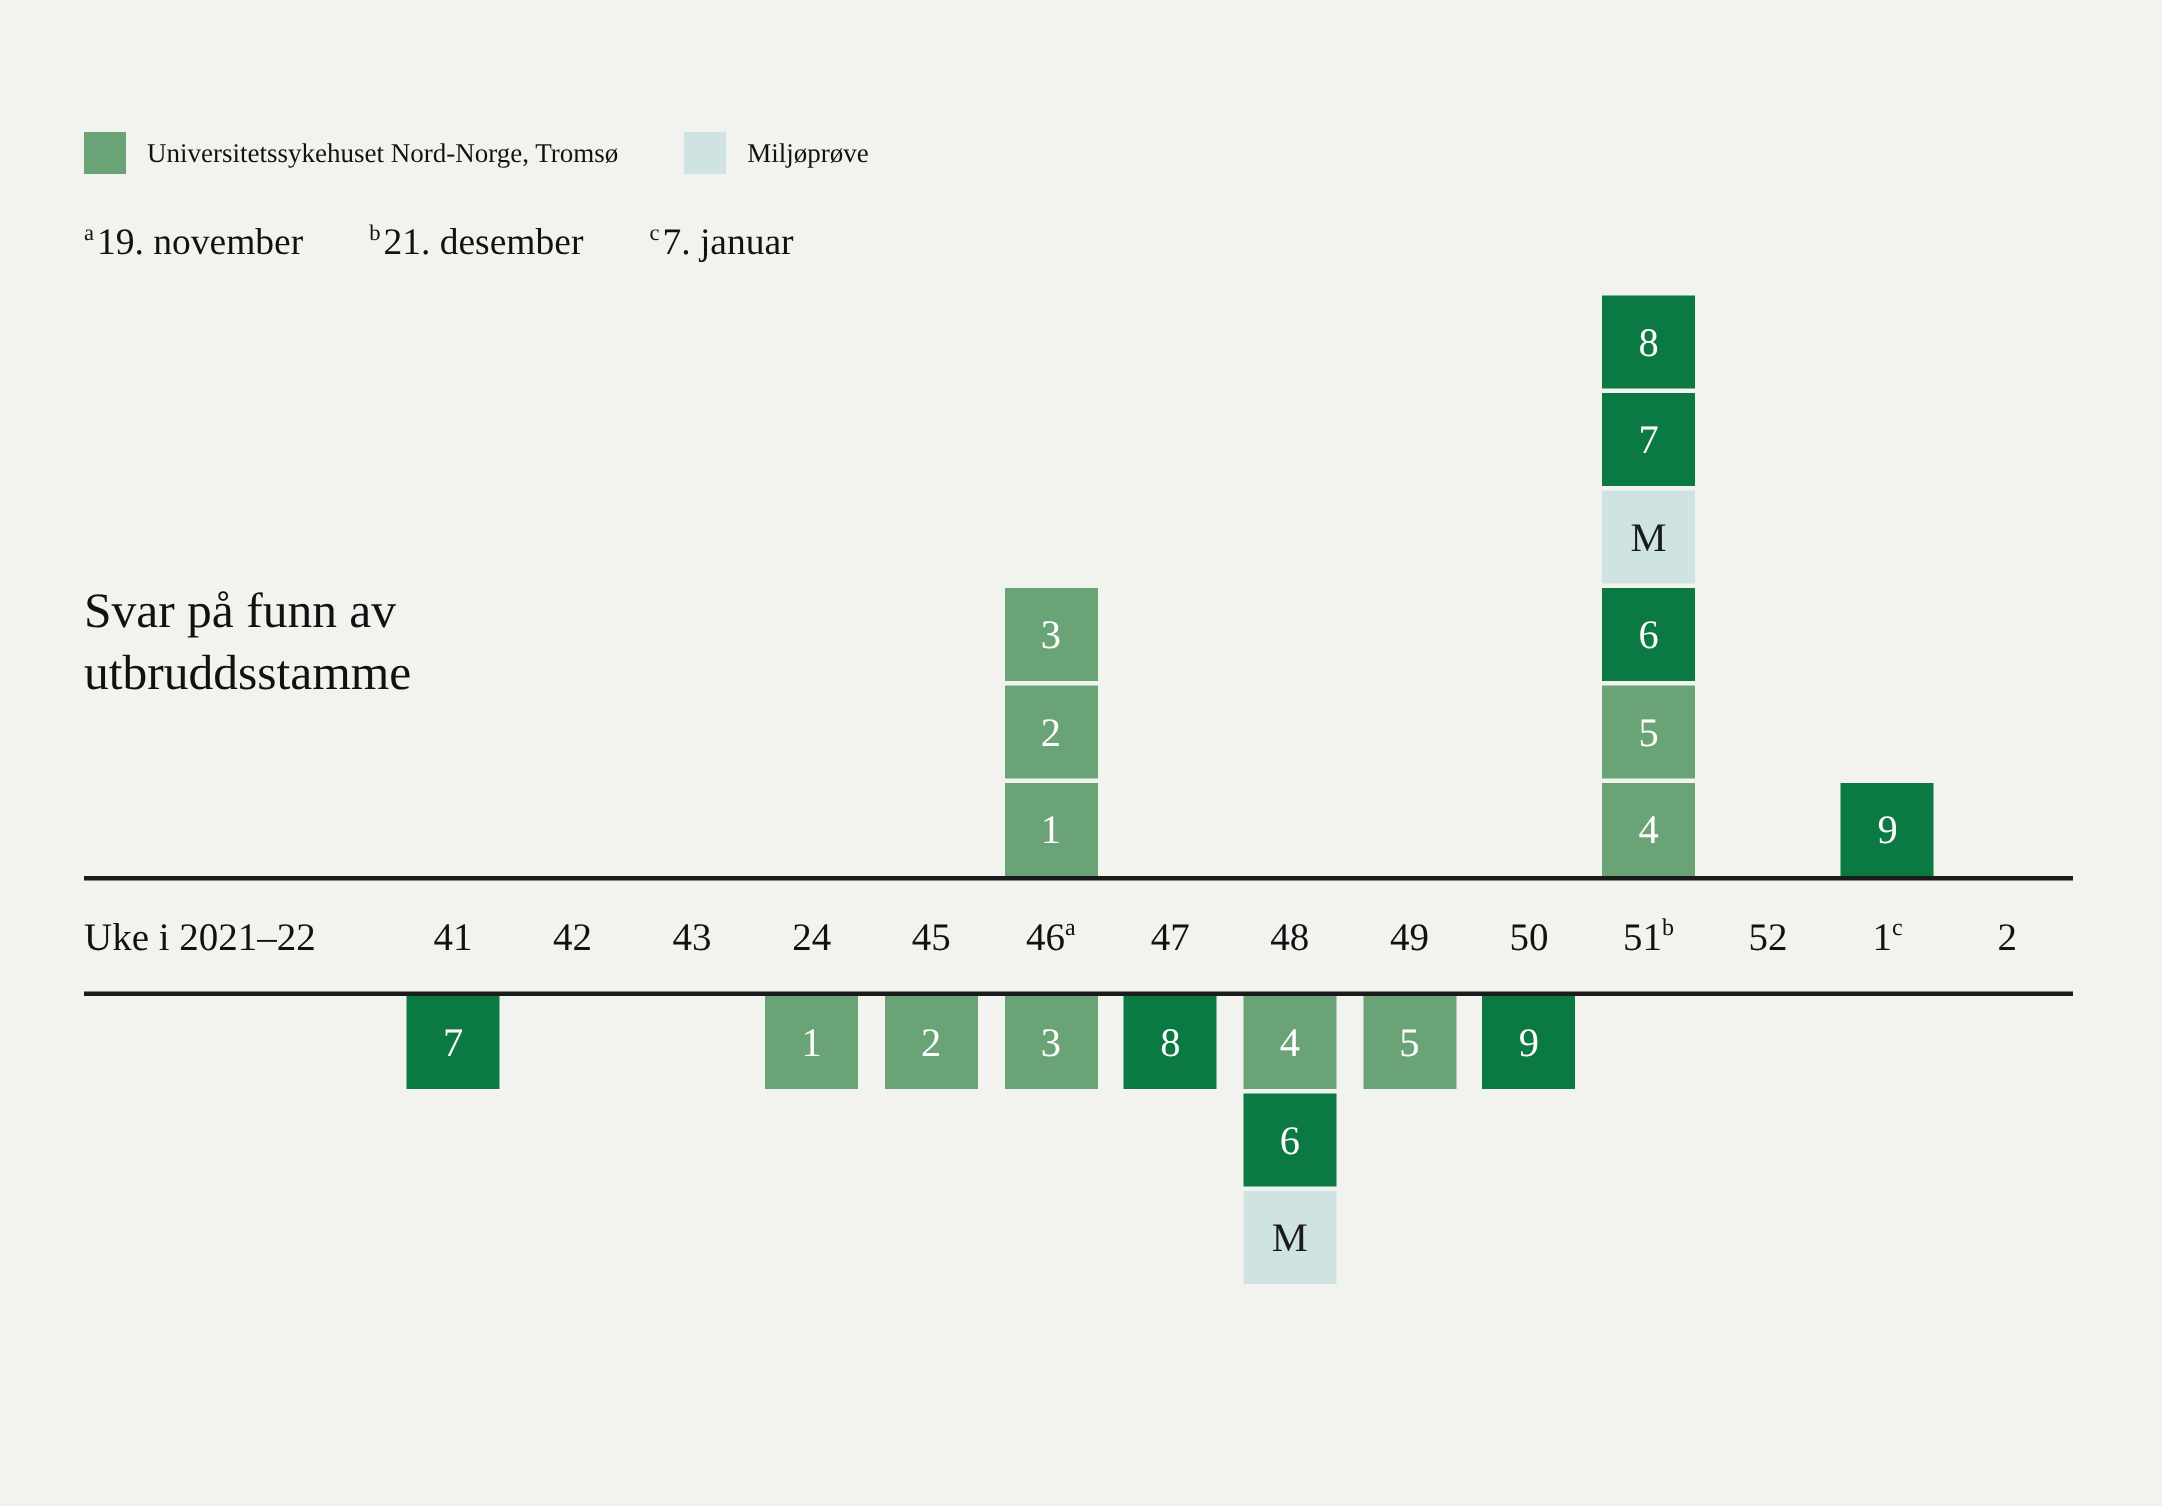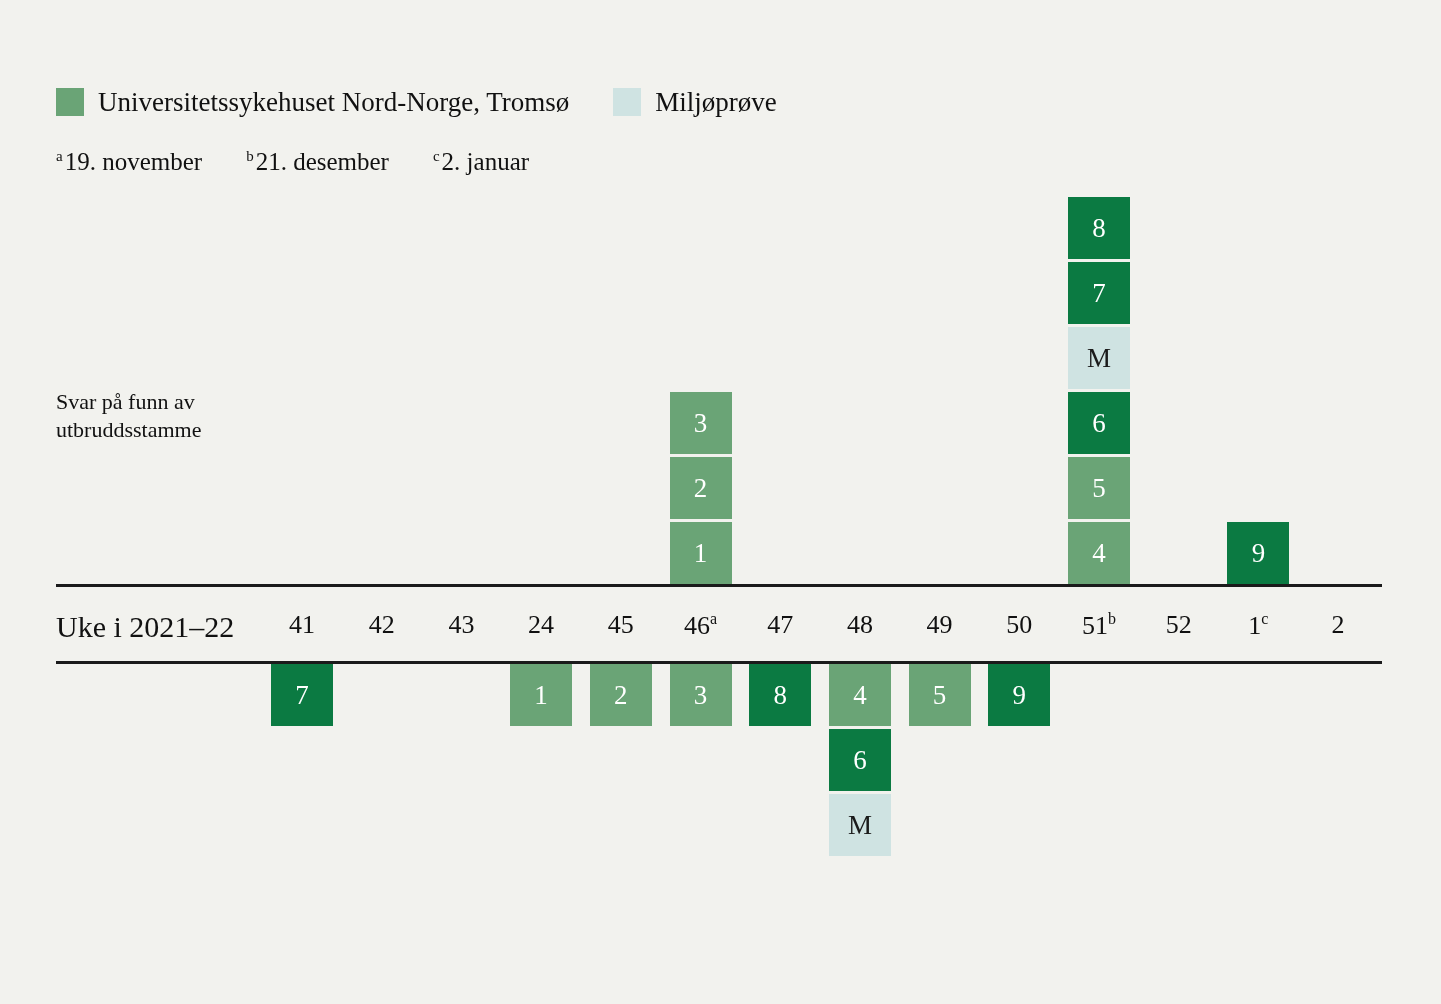--- a/index.html
+++ b/index.html
@@ -29,21 +29,21 @@
     align-items: center;
     margin-right: 44px;
   }
   .legend-swatch {
     width: 28px;
     height: 28px;
     margin-right: 14px;
     flex: none;
   }
   .legend-label {
-    font-size: 27px;
+    font-size: 18px;
     line-height: 1;
     white-space: nowrap;
   }
 
   
   #footnotes {
     position: absolute;
     left: 56px;
     top: 148px;
     display: flex;
@@ -74,21 +74,21 @@
     height: 3px;
     background: #1b1b1b;
     left: 56px;
     width: 1326px;
   }
   #axis-top { top: 584px; }
   #axis-bottom { top: 661px; }
 
   .axis-title {
     position: absolute;
-    font-size: 30px;
+    font-size: 26px;
     white-space: nowrap;
   }
   #axis-title-weeks {
     left: 56px;
     top: 610px;
   }
 
   .tick-label {
     position: absolute;
     top: 610px;
@@ -96,21 +96,21 @@
     text-align: center;
     width: 80px;
   }
   .tick-label sup {
     font-size: 16px;
     vertical-align: super;
   }
 
   .row-label {
     position: absolute;
-    font-size: 22px;
+    font-size: 33px;
     line-height: 1.25;
     white-space: nowrap;
   }
   #label-upper {
     left: 56px;
     top: 388px;
   }
   #label-lower {
     left: 56px;
     top: 765px;
@@ -141,21 +141,21 @@
   </div>
   <div class="legend-item">
     <span class="legend-swatch" style="background:#cfe3e2"></span>
     <span class="legend-label">Miljøprøve</span>
   </div>
 </div>
 
 <div id="footnotes">
   <span class="footnote"><sup>a</sup><span>19. november</span></span>
   <span class="footnote"><sup>b</sup><span>21. desember</span></span>
-  <span class="footnote"><sup>c</sup><span>2. januar</span></span>
+  <span class="footnote"><sup>c</sup><span>7. januar</span></span>
 </div>
 
 <div id="chart">
 
   <div class="axis-line" id="axis-top"></div>
   <div class="axis-line" id="axis-bottom"></div>
 
   <div class="axis-title" id="axis-title-weeks">Uke i 2021–22</div>
 
   <div class="row-label" id="label-upper">

